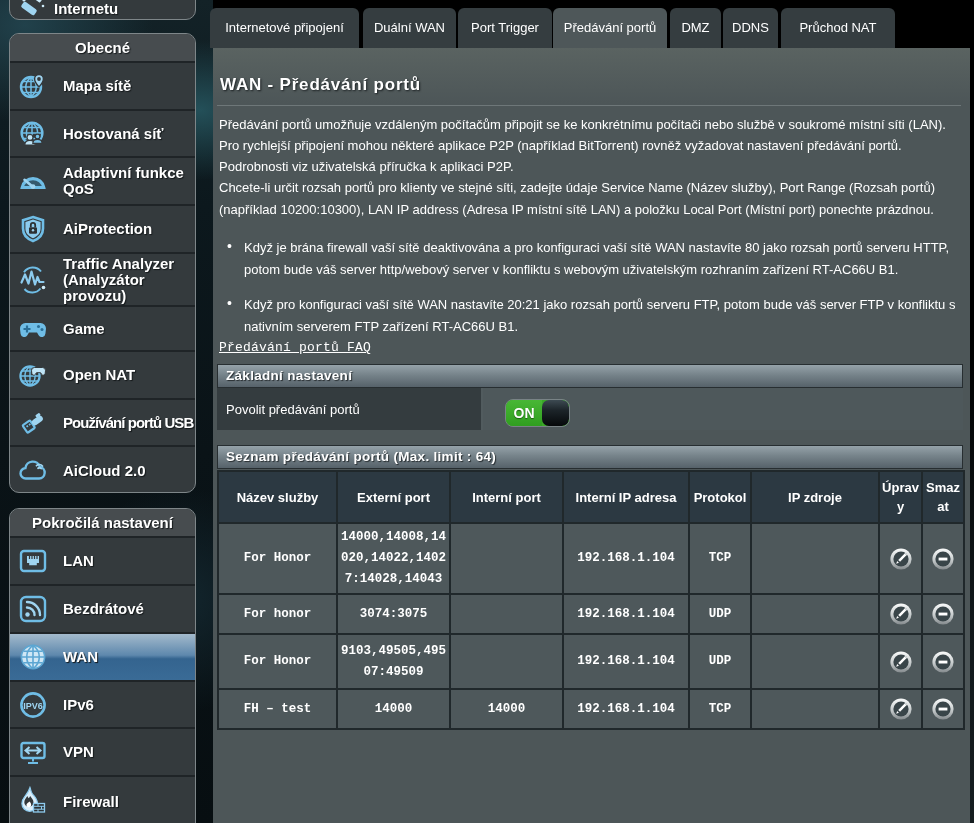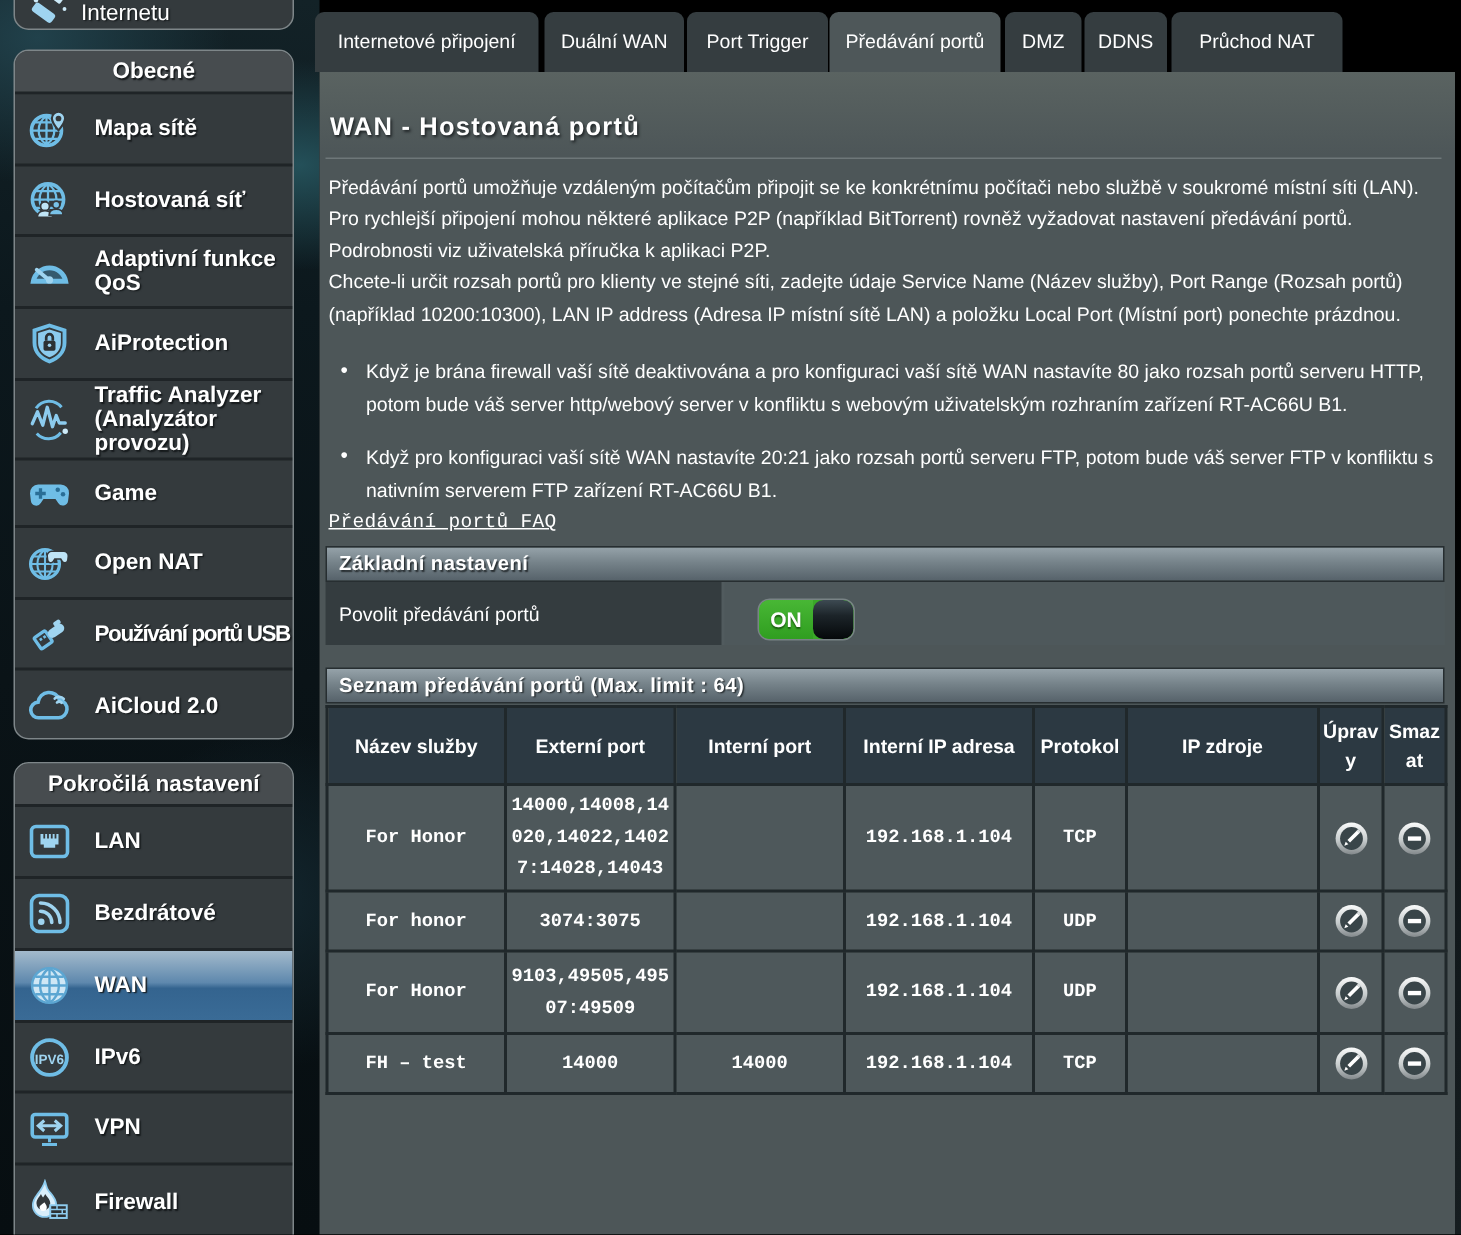--- a/index.html
+++ b/index.html
@@ -64,21 +64,21 @@
 <div class="sb" id="sb1" style="top:-34px;height:54px">
  <svg style="position:absolute;left:9px;top:26px;width:28px;height:28px" viewBox="0 0 28 28">
       <g>
         <rect x="2" y="12" width="16" height="7" rx="2" transform="rotate(36 10 15.5)" fill="#9fd4f0"></rect>
         <rect x="15" y="3" width="8" height="5" rx="1" transform="rotate(36 19 5.5)" fill="#cdeaf8"></rect>
         <circle cx="5" cy="7" r="1.6" fill="#cdeaf8"></circle>
         <circle cx="12" cy="2.5" r="1.3" fill="#cdeaf8"></circle>
         <circle cx="24" cy="13" r="1.3" fill="#cdeaf8"></circle>
       </g>
     </svg>
- <div style="position:absolute;left:44px;top:33px;font-size:15px;font-weight:normal;text-shadow:1px 1px 1px #14181a">Internetu</div>
+ <div style="position:absolute;left:44px;top:33px;font-size:15px;font-weight:bold;text-shadow:1px 1px 1px #14181a">Internetu</div>
 </div>
 
 <div class="sb" id="sb2">
  <div class="shead">Obecné</div>
  <div class="mi" style="height:48px">
   <svg class="ic" viewBox="0 0 28 28">
         <circle cx="12" cy="15" r="10" fill="none" stroke="#6fbde6" stroke-width="2.4"></circle>
         <path d="M2.5 15h19M12 5.3v19M4.5 9.5h15M4.5 20.5h15M12 5.3c-7 5-7 14.5 0 19M12 5.3c7 5 7 14.5 0 19" fill="none" stroke="#6fbde6" stroke-width="1.5"></path>
         <path d="M20 2.5a4.4 4.4 0 0 1 4.4 4.4c0 3-4.4 8-4.4 8s-4.4-5-4.4-8A4.4 4.4 0 0 1 20 2.5z" fill="#9fd4f0" stroke="#34383b" stroke-width="1.4"></path>
         <circle cx="20" cy="7" r="1.9" fill="#34383b"></circle>
@@ -209,21 +209,21 @@
         <g>
           <rect x="14.5" y="17.5" width="11" height="8.5" fill="#2c3134" stroke="#8ecbee" stroke-width="1.3"></rect>
           <path d="M14.5 20.3h11M14.5 23.2h11M19 17.5v2.8M22.5 20.3v2.9M19 23.2v2.8" stroke="#8ecbee" stroke-width="1"></path>
         </g>
       </svg>
   <div class="tx" style="margin-top:8px">Firewall</div>
     </div>
 </div>
 
 <div id="panel">
- <div class="ph">WAN - Hostovaná portů</div>
+ <div class="ph">WAN - Předávání portů</div>
  <div class="hline"></div>
  <div class="desc">Předávání portů umožňuje vzdáleným počítačům připojit se ke konkrétnímu počítači nebo službě v soukromé místní síti (LAN).<br>Pro rychlejší připojení mohou některé aplikace P2P (například BitTorrent) rovněž vyžadovat nastavení předávání portů.<br>Podrobnosti viz uživatelská příručka k aplikaci P2P.<br>Chcete-li určit rozsah portů pro klienty ve stejné síti, zadejte údaje Service Name (Název služby), Port Range (Rozsah portů)<br>(například 10200:10300), LAN IP address (Adresa IP místní sítě LAN) a položku Local Port (Místní port) ponechte prázdnou.</div>
  <div class="bul" id="b1"><span class="bb">•</span>Když je brána firewall vaší sítě deaktivována a pro konfiguraci vaší sítě WAN nastavíte 80 jako rozsah portů serveru HTTP,<br>potom bude váš server http/webový server v konfliktu s webovým uživatelským rozhraním zařízení RT-AC66U B1.</div>
  <div class="bul" id="b2"><span class="bb">•</span>Když pro konfiguraci vaší sítě WAN nastavíte 20:21 jako rozsah portů serveru FTP, potom bude váš server FTP v konfliktu s<br>nativním serverem FTP zařízení RT-AC66U B1.</div>
  <div class="faq">Předávání portů FAQ</div>
 
  <div class="secbar" id="bar1">Základní nastavení</div>
  <div class="brow">
       <div class="lc">Povolit předávání portů</div>
       <div class="vc">

